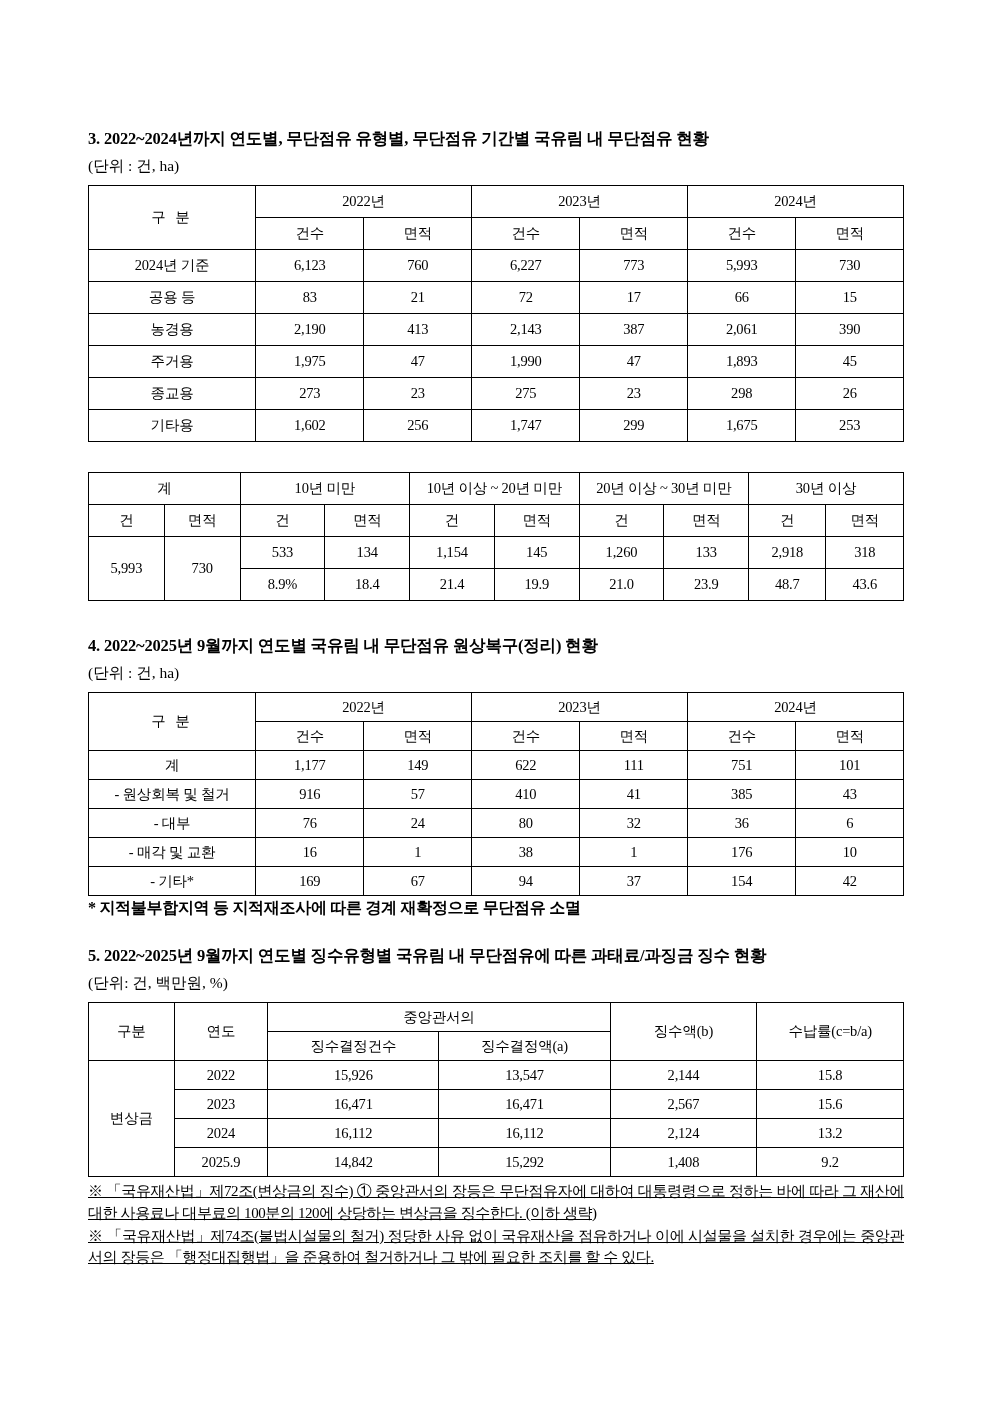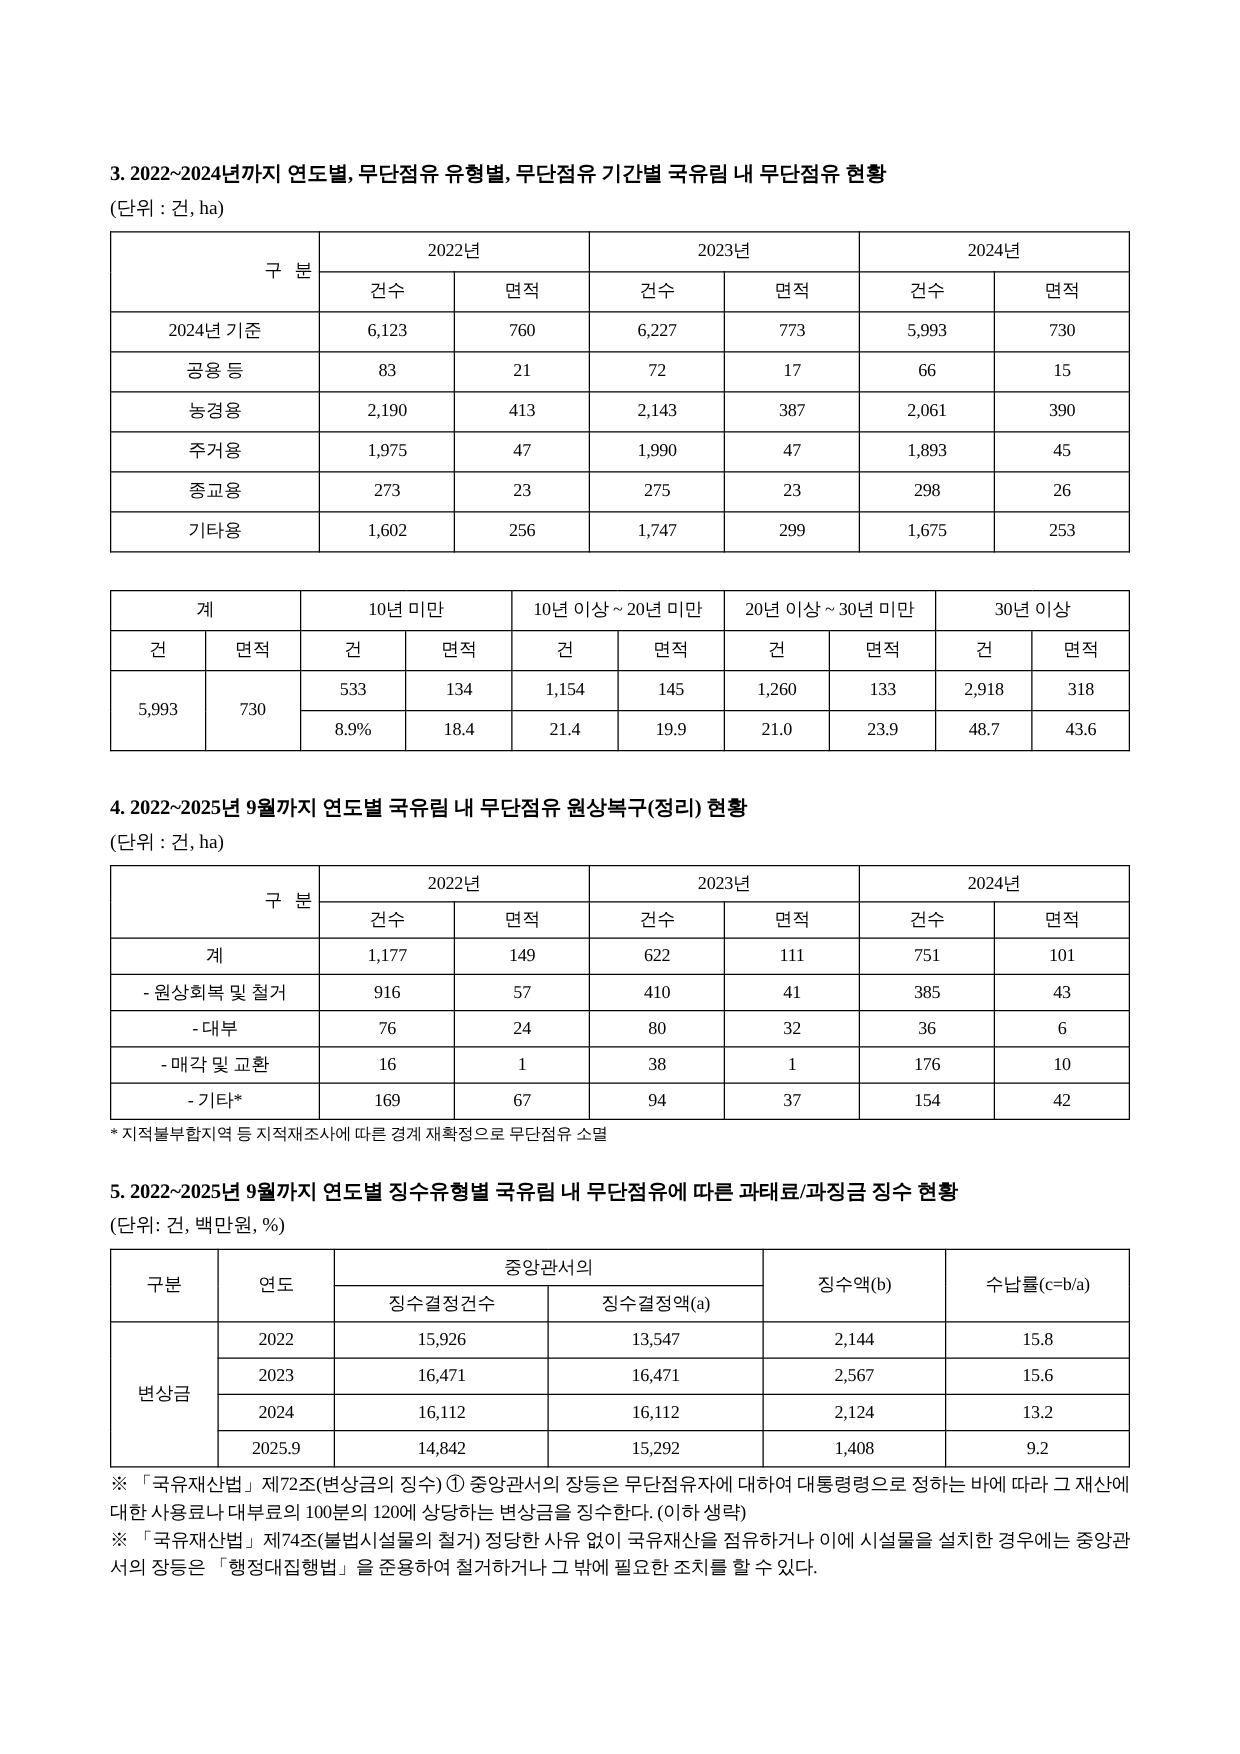--- a/index.html
+++ b/index.html
@@ -54,39 +54,40 @@
     padding: 3px 2px;
     line-height: 1.25;
     letter-spacing: -0.2px;
   }
   .t1 td, .t1 th { height: 25px; }
   .t2 td, .t2 th { height: 25px; }
   .t3 td, .t3 th { height: 22px; }
   .t4 td, .t4 th { height: 22px; }
   .spaced {
     letter-spacing: 3px;
-    text-align: right;
   }
   .gap-1 { height: 30px; }
   .gap-2 { height: 34px; }
   .gap-3 { height: 26px; }
   .footnote {
-    font-size: 13px;
+    font-size: 16px;
     margin: 2px 0 0 0;
     letter-spacing: -0.3px;
+    font-weight: bold;
   }
   .notes {
     margin-top: 4px;
   }
   .note {
     font-size: 15px;
     line-height: 1.45;
     letter-spacing: -0.4px;
     margin: 0 0 1px 0;
     text-align: justify;
+    text-decoration: underline;
   }
 </style>
 </head>
 <body>
 
 <div class="page">
   <div class="content">
 
     <h3 class="sec-title">3. 2022~2024년까지 연도별, 무단점유 유형별, 무단점유 기간별 국유림 내 무단점유 현황</h3>
     <div class="unit">(단위 : 건, ha)</div>

